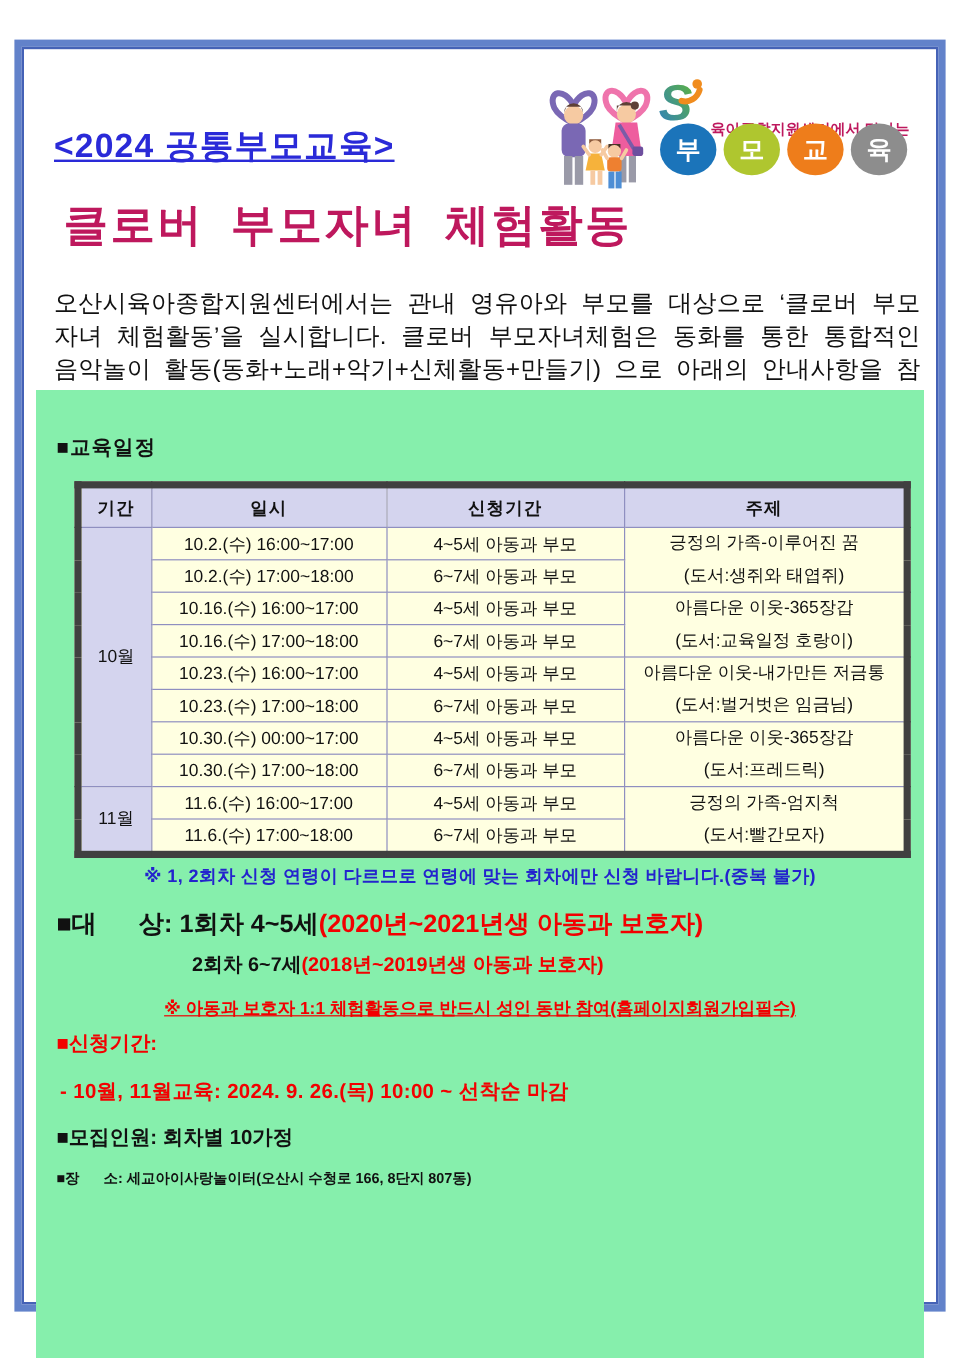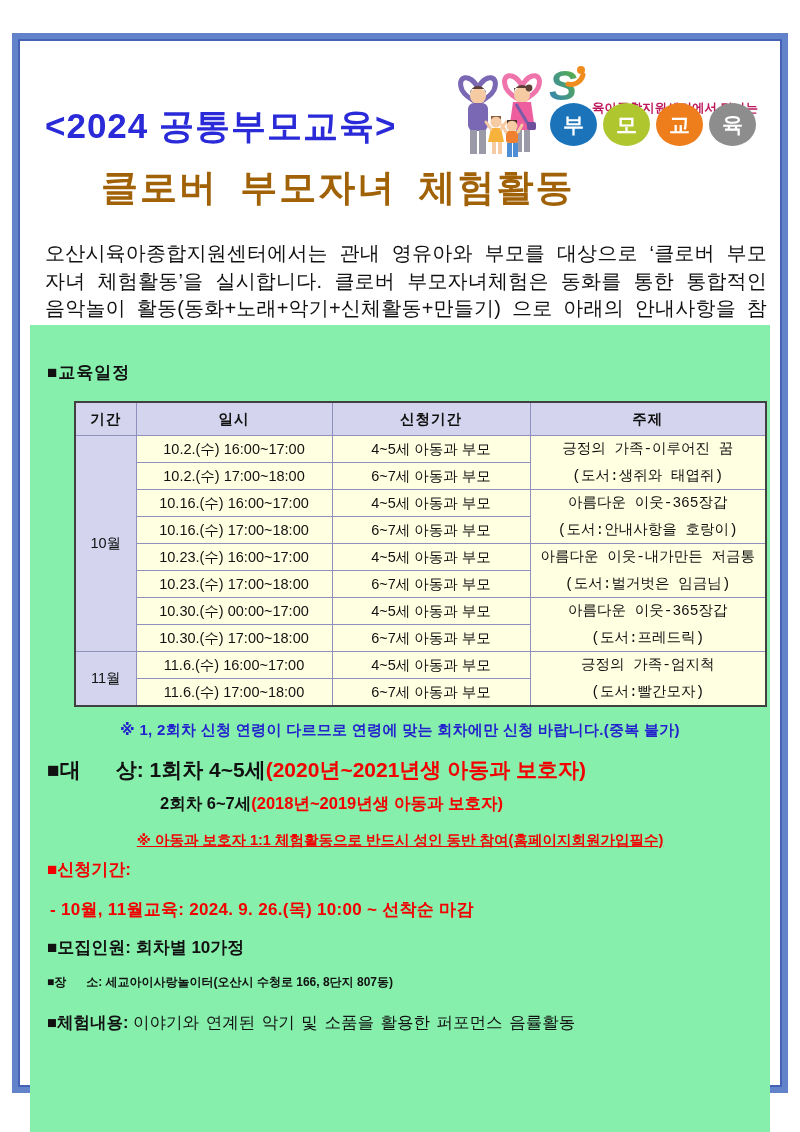--- a/index.html
+++ b/index.html
@@ -9,26 +9,26 @@
     -webkit-font-smoothing:antialiased;
   }
   .frame {
     position:absolute; left:12px; top:33px; width:776px; height:1060px;
     border:6px solid #6282ca; box-sizing:border-box; background:#ffffff;
   }
   .frame-inner { position:absolute; inset:0; border:2px solid #4562b6; }
 
   .category {
     position:absolute; left:25px; top:62px;
-    font-size:35px; font-weight:bold; color:#2a2ad8; letter-spacing:1px;
+    font-size:28px; font-weight:bold; color:#2a2ad8; letter-spacing:1px;text-decoration:underline;
   }
   .main-title {
     position:absolute; left:33px; top:122px;
-    font-size:37px; font-weight:bold; color:#a16207;
-    letter-spacing:2px; word-spacing:10px; white-space:nowrap;margin-left:48px;
+    font-size:37px; font-weight:bold; color:#be185d;
+    letter-spacing:2px; word-spacing:10px; white-space:nowrap;
   }
   .intro {
     position:absolute; left:25px; top:199px; width:722px;
     font-size:20px; line-height:27.5px; color:#111;
     text-align:justify; word-spacing:3px; letter-spacing:0.2px;
   }
 
   
   .logo { position:absolute; left:430px; top:15px; width:325px; height:112px; }
   .logo-family { position:absolute; left:0; top:2px; }
@@ -50,32 +50,32 @@
   .panel {
     position:absolute; left:10px; top:284px; width:740px; height:840px;
     background:#86efac;
   }
   .section-title {
     position:absolute; left:17px; top:36px;
     font-size:17px; font-weight:bold; color:#111; letter-spacing:1px;
   }
 
   table.schedule {
-    position:absolute; left:44px; top:76px;
+    position:absolute; left:32px; top:76px;
     border-collapse:collapse; table-layout:fixed; width:691px;
-    border:2px solid #404040; background:#ffffe1;padding-left:30px;
+    border:6px solid #404040; background:#ffffe1;padding-left:30px;
   }
   table.schedule th, table.schedule td {
     border:1.5px solid #8f8fc0; text-align:center; vertical-align:middle;
     font-size:14.5px; color:#111; padding:0; overflow:hidden; white-space:nowrap;
   }
   table.schedule th { height:32px; background:#d4d4ee; font-weight:bold; letter-spacing:1px; }
   table.schedule td { height:26px; }
   td.month-cell { background:#d4d4ee; font-weight:normal; }
-  td.topic-cell div { line-height:26.5px;font-family:Liberation Mono, monospace; }
+  td.topic-cell div { line-height:26.5px; }
 
   .note-blue {
     position:absolute; left:0; top:396px; width:740px; text-align:center;
     font-size:15px; font-weight:bold; color:#2323cd; letter-spacing:0.3px;
   }
   .line { position:absolute; white-space:nowrap; }
   .b { font-weight:bold; }
   .pre { white-space:pre-wrap; }
   .red { color:#f20000; }
   .target1 { left:17px; top:431px; font-size:21px; color:#111; }
@@ -195,21 +195,21 @@
             </tr>
             <tr>
               <td>10.2.(수) 17:00~18:00</td>
               <td>6~7세 아동과 부모</td>
             </tr>
             <tr>
               <td>10.16.(수) 16:00~17:00</td>
               <td>4~5세 아동과 부모</td>
               <td class="topic-cell" rowspan="2">
                 <div>아름다운 이웃-365장갑</div>
-                <div>(도서:안내사항을 호랑이)</div>
+                <div>(도서:교육일정 호랑이)</div>
               </td>
             </tr>
             <tr>
               <td>10.16.(수) 17:00~18:00</td>
               <td>6~7세 아동과 부모</td>
             </tr>
             <tr>
               <td>10.23.(수) 16:00~17:00</td>
               <td>4~5세 아동과 부모</td>
               <td class="topic-cell" rowspan="2">
@@ -262,19 +262,16 @@
 
       <div class="line apply-label b red">■신청기간:</div>
       <div class="line apply-value b red">- 10월, 11월교육: 2024. 9. 26.(목) 10:00 ~ 선착순 마감</div>
 
       <div class="line capacity">
         <span class="b">■모집인원: </span><span class="b">회차별 10가정</span>
       </div>
       <div class="line place">
         <span class="b pre">■장      소: </span><span class="b">세교아이사랑놀이터(오산시 수청로 166, 8단지 807동)</span>
       </div>
-      <div class="line content">
-        <span class="b">■체험내용: </span><span class="value">이야기와 연계된 악기 및 소품을 활용한 퍼포먼스 음률활동</span>
-      </div>
     </div>
 
   </div>
 </div>
 
 </body></html>

